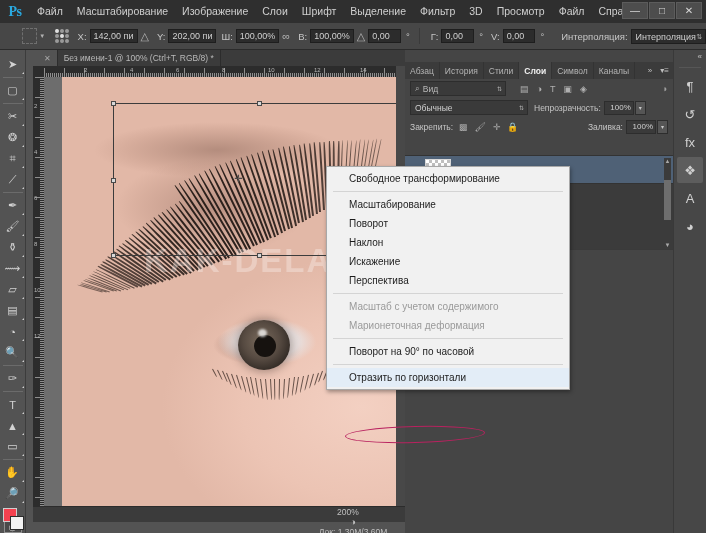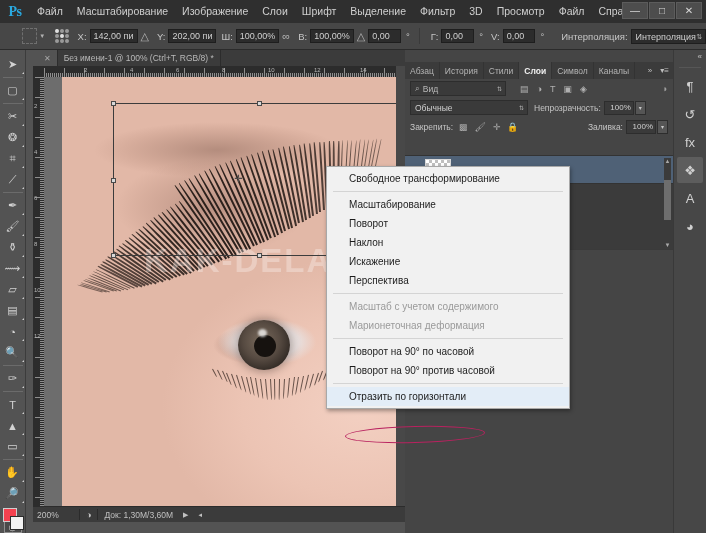--- a/index.html
+++ b/index.html
@@ -193,21 +193,21 @@
     position:absolute; left:100px; top:165px; width:430px; height:40px;
     font-family:"Liberation Sans", sans-serif;
     font-size:33px; font-weight:bold; color:rgba(255,255,255,0.30);
     letter-spacing:2px; white-space:nowrap; pointer-events:none;
   }
 
   
   #statusbar {
     position:absolute; left:33px; top:506px; width:640px; height:16px;
     background:#3b3b3b; display:flex; align-items:center; font-size:8.5px;
-    color:#c0c0c0; border-top:1px solid #2c2c2c;
+    color:#c0c0c0; border-top:1px solid #2c2c2c;flex-direction:column;
   }
   #zoomval { width:40px; padding-left:4px; }
   .sb-sep { width:1px; height:11px; background:#2b2b2b; margin:0 6px; }
   #docsize { }
   .sb-arrow { font-size:7px; color:#c0c0c0; margin-left:10px; }
 
   
   #rightpanels {
     position:absolute; left:405px; top:50px; width:268px; height:483px;
     background:#454545;
@@ -1171,20 +1171,19 @@
         <div class="ctx-item">Масштабирование</div>
         <div class="ctx-item">Поворот</div>
         <div class="ctx-item">Наклон</div>
         <div class="ctx-item">Искажение</div>
         <div class="ctx-item">Перспектива</div>
         <div class="ctx-sep"></div>
         <div class="ctx-item disabled">Масштаб с учетом содержимого</div>
         <div class="ctx-item disabled">Марионеточная деформация</div>
         <div class="ctx-sep"></div>
         <div class="ctx-item">Поворот на 90° по часовой</div>
-        <div class="ctx-item">Поворот на 90° против часовой</div>
         <div class="ctx-sep"></div>
         <div class="ctx-item highlight">Отразить по горизонтали</div>
       </div>
     <div id="ctx-ellipse" style="top: 259px; border-color: rgb(184, 34, 95);"></div>
   </div>
 
 </div>
 
 </body></html>

